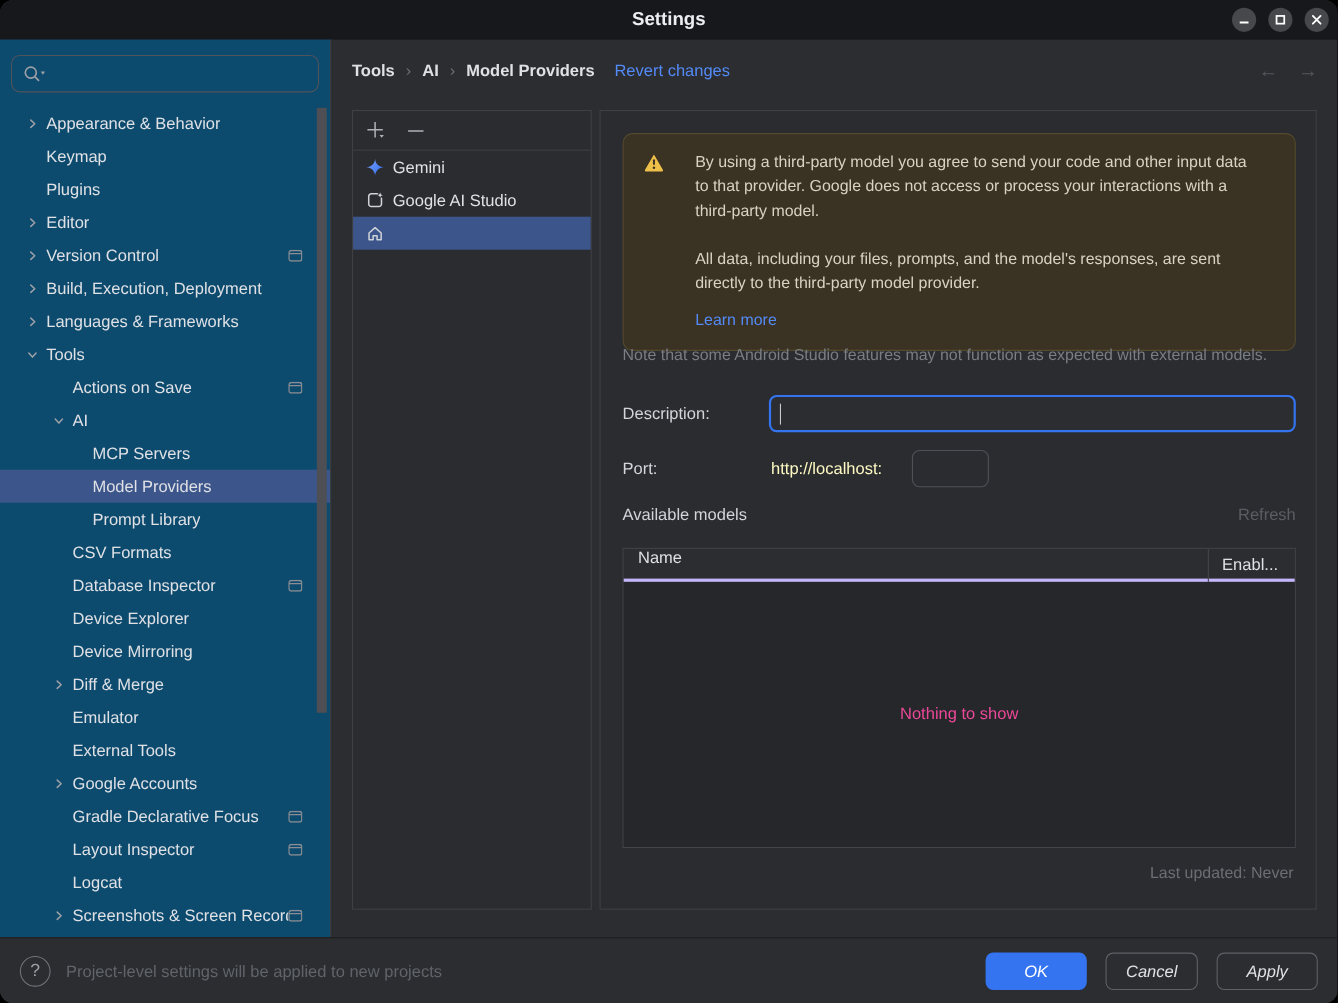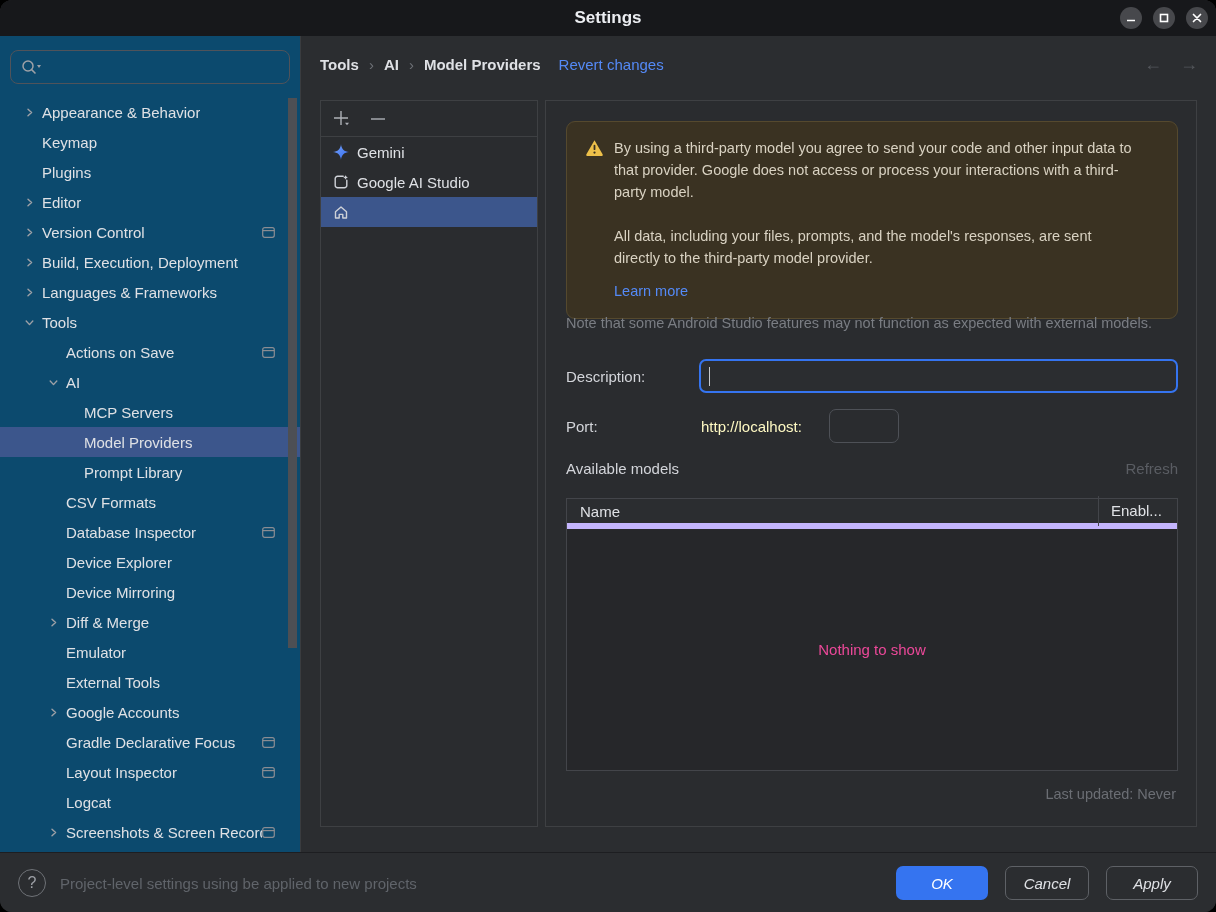--- a/index.html
+++ b/index.html
@@ -45,42 +45,42 @@
   .card{background:#2a2c2f;border:1px solid #3e4043;}
   .providers{position:absolute;left:320px;top:100px;width:218px;height:727px;}
   .ptoolbar{height:36px;border-bottom:1px solid #3e4043;display:flex;align-items:center;padding-left:10px;gap:14px;}
   .tbtn{width:22px;height:22px;display:flex;align-items:center;justify-content:center;cursor:pointer;}
   .prow{height:30px;display:flex;align-items:center;padding-left:12px;gap:8px;cursor:default;}
   .prow.sel{background:#3c568c;}
   
   .form{position:absolute;left:545px;top:100px;width:652px;height:727px;}
   .warnbox{position:absolute;left:20px;top:20px;width:612px;background:#3a3222;
     border:1px solid #55492e;border-radius:9px;padding:15px 40px 16px 18px;}
-  .warnrow{display:flex;gap:10px;}
+  .warnrow{display:flex;gap:28px;}
   .warntext{color:#d9d2c2;font-size:14.5px;line-height:22px;max-width:545px;}
   .warntext .p2{margin-top:22px;}
   .learnmore{display:inline-block;margin-top:11px;color:#548af7;cursor:pointer;font-size:14.5px;}
   .note{position:absolute;left:20px;top:214px;color:#7a7d83;font-size:14.5px;}
   .frow-label{color:#d3d5da;}
   .descrow{position:absolute;left:20px;top:258px;width:612px;height:34px;display:flex;align-items:center;}
   .descrow .frow-label{width:133px;}
   .descinput{width:479px;height:34px;border:2px solid #3574f0;border-radius:7px;background:#2b2d30;
     display:flex;align-items:center;padding-left:8px;}
   .descinput input{background:transparent;border:none;outline:none;color:#dfe1e5;
     font-family:inherit;font-size:15px;width:100%;border-left:1px solid #c6c8cc;height:19px;border-radius:0;}
   .portrow{position:absolute;left:20px;top:308px;width:612px;height:34px;display:flex;align-items:center;}
   .portrow .frow-label{width:135px;}
   .portprefix{color:#fef9c3;width:128px;}
   .portinput{margin-left:0;width:70px;height:34px;border:1px solid #4e5157;border-radius:7px;
     background:transparent;color:#dfe1e5;font-family:inherit;font-size:15px;padding:0 7px;outline:none;}
   .availrow{position:absolute;left:20px;top:352px;width:612px;height:30px;display:flex;align-items:center;}
   .refresh{margin-left:auto;color:#5a5d63;cursor:default;}
   .mtable{position:absolute;left:20px;top:397px;width:612px;height:273px;border:1px solid #43454a;
     display:flex;flex-direction:column;}
-  .thead{height:30px;display:flex;align-items:center;border-bottom:6px solid #c4b5fd;background:#2b2d30;
+  .thead{height:30px;display:flex;align-items:flex-start;border-bottom:3px solid #c4b5fd;background:#2b2d30;
     flex:0 0 30px;}
   .th-name{flex:1;padding-left:13px;color:#dfe1e5;}
   .th-enabled{width:79px;padding-left:12px;border-left:1px solid #43454a;height:30px;line-height:30px;
     white-space:nowrap;overflow:hidden;}
   .tbody{flex:1;background:#26272a;display:flex;align-items:center;justify-content:center;}
   .emptytext{color:#ec4899;}
   .lastupd{position:absolute;right:20px;top:685px;color:#6b6e74;font-size:14.5px;}
   
   .footer{position:absolute;left:0;top:852px;width:1216px;height:60px;background:#2b2d30;
     border-top:1px solid #1d1e21;}
@@ -420,21 +420,21 @@
       </div>
     </div>
 
     <div class="lastupd">Last updated: Never</div>
   </div>
 
   <div class="footer">
     <div class="help">
       <span>?</span>
     </div>
-    <div class="hint">Project-level settings using be applied to new projects</div>
+    <div class="hint">Project-level settings will be applied to new projects</div>
     <div class="btnrow">
       <button class="btn btn-primary">OK</button>
       <button class="btn btn-secondary btn-cancel">Cancel</button>
       <button class="btn btn-secondary btn-apply">Apply</button>
     </div>
   </div>
 
 </div>
 
 </body></html>

